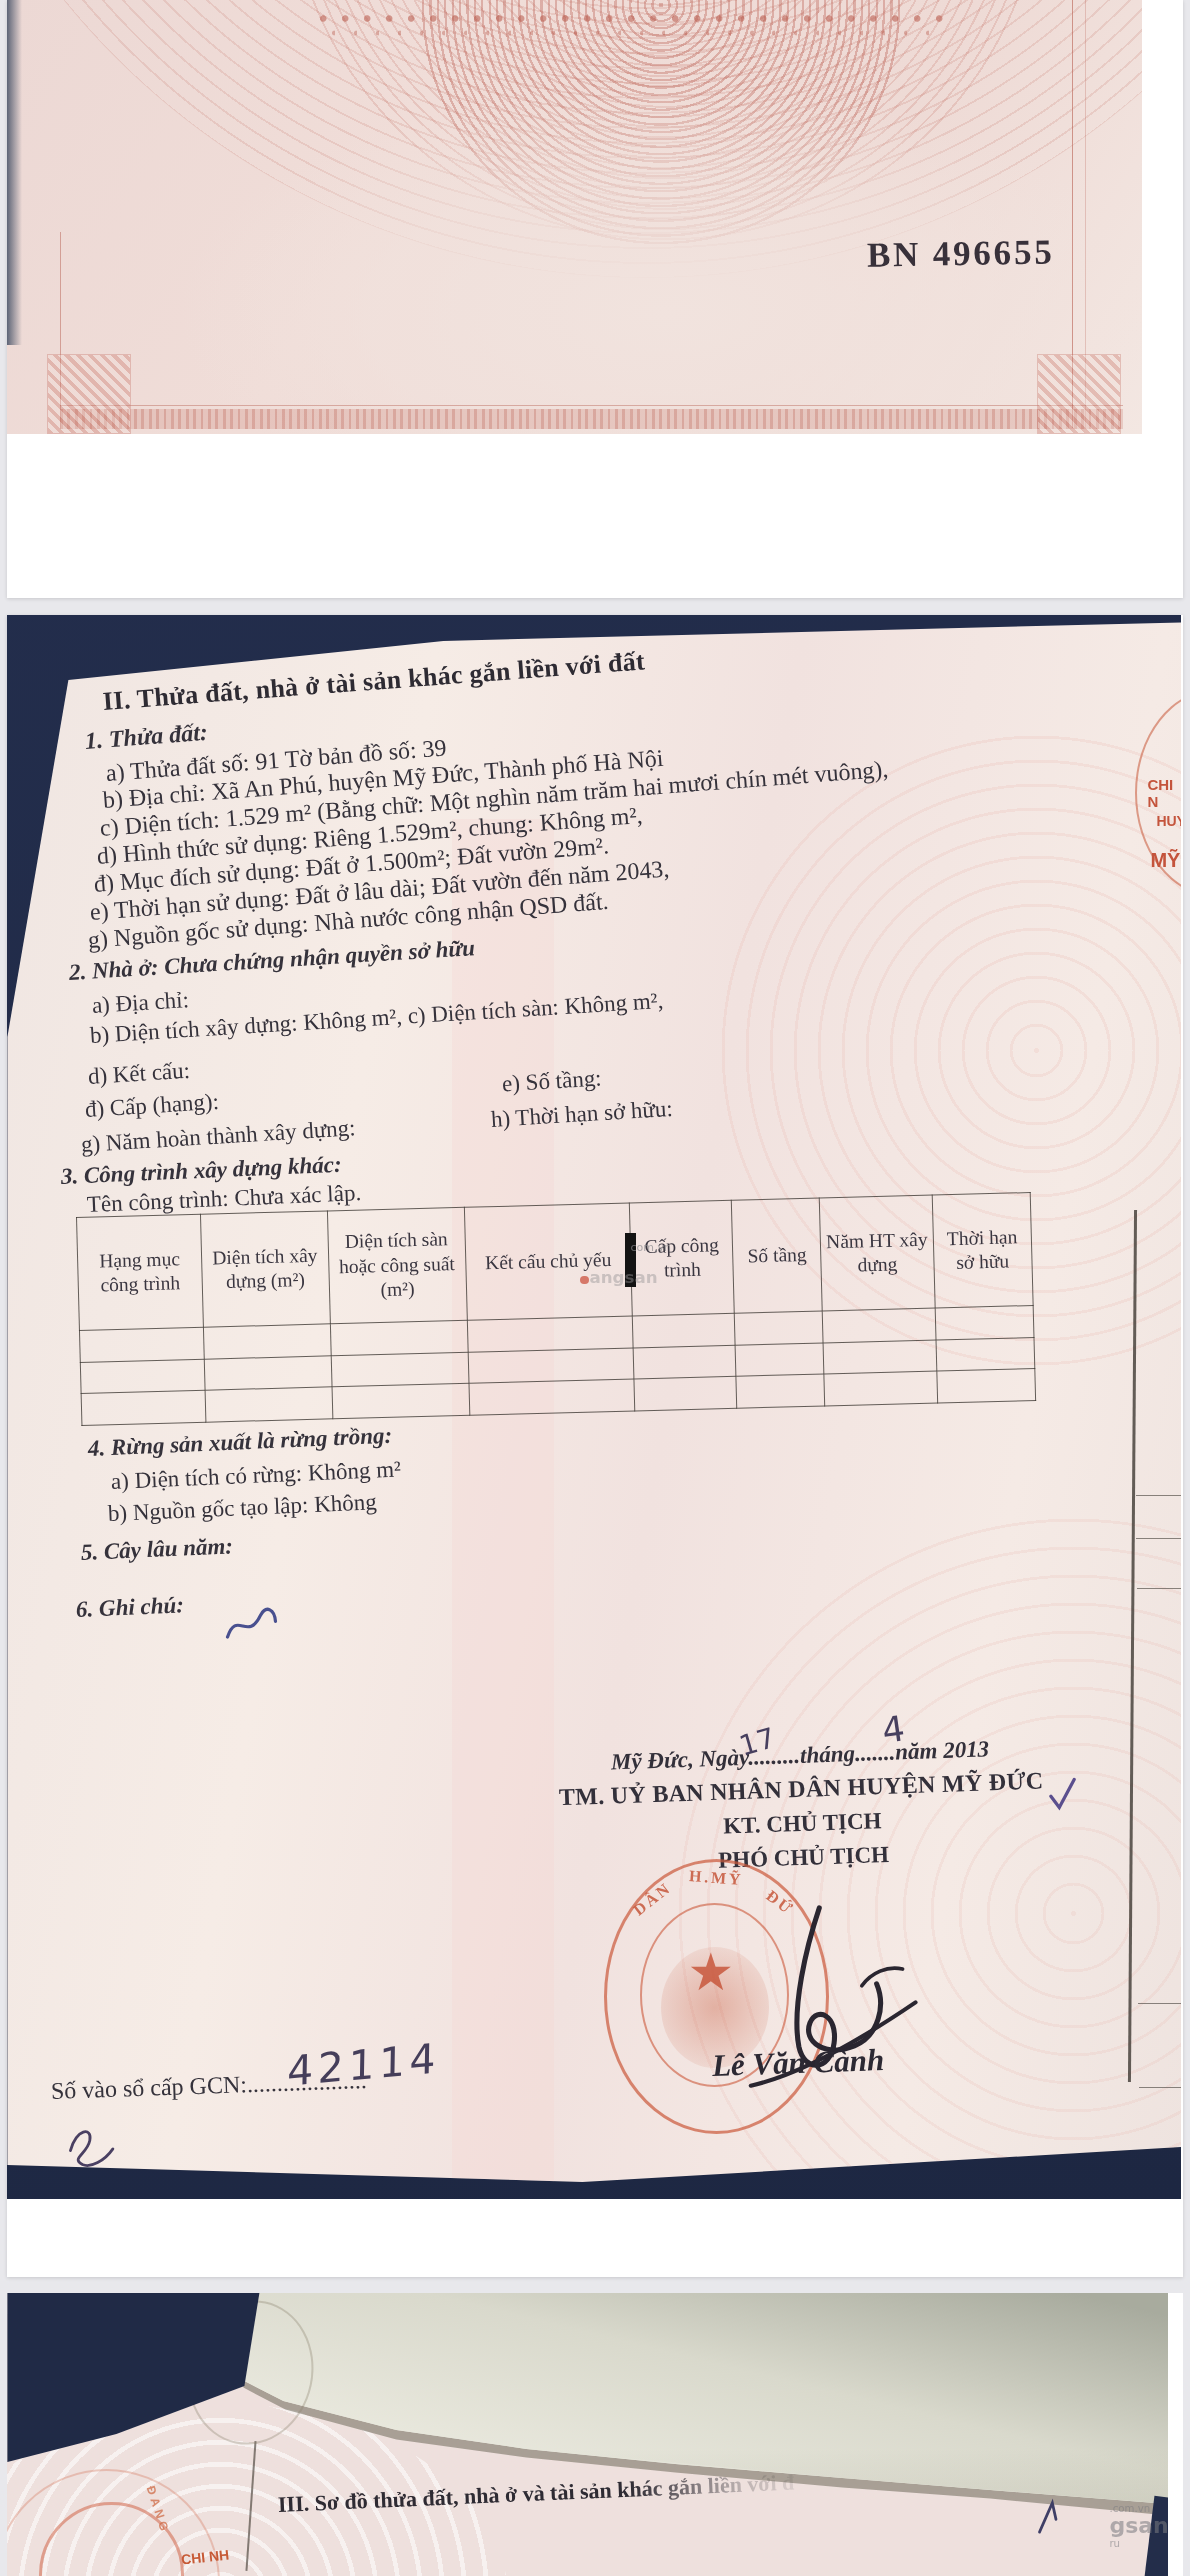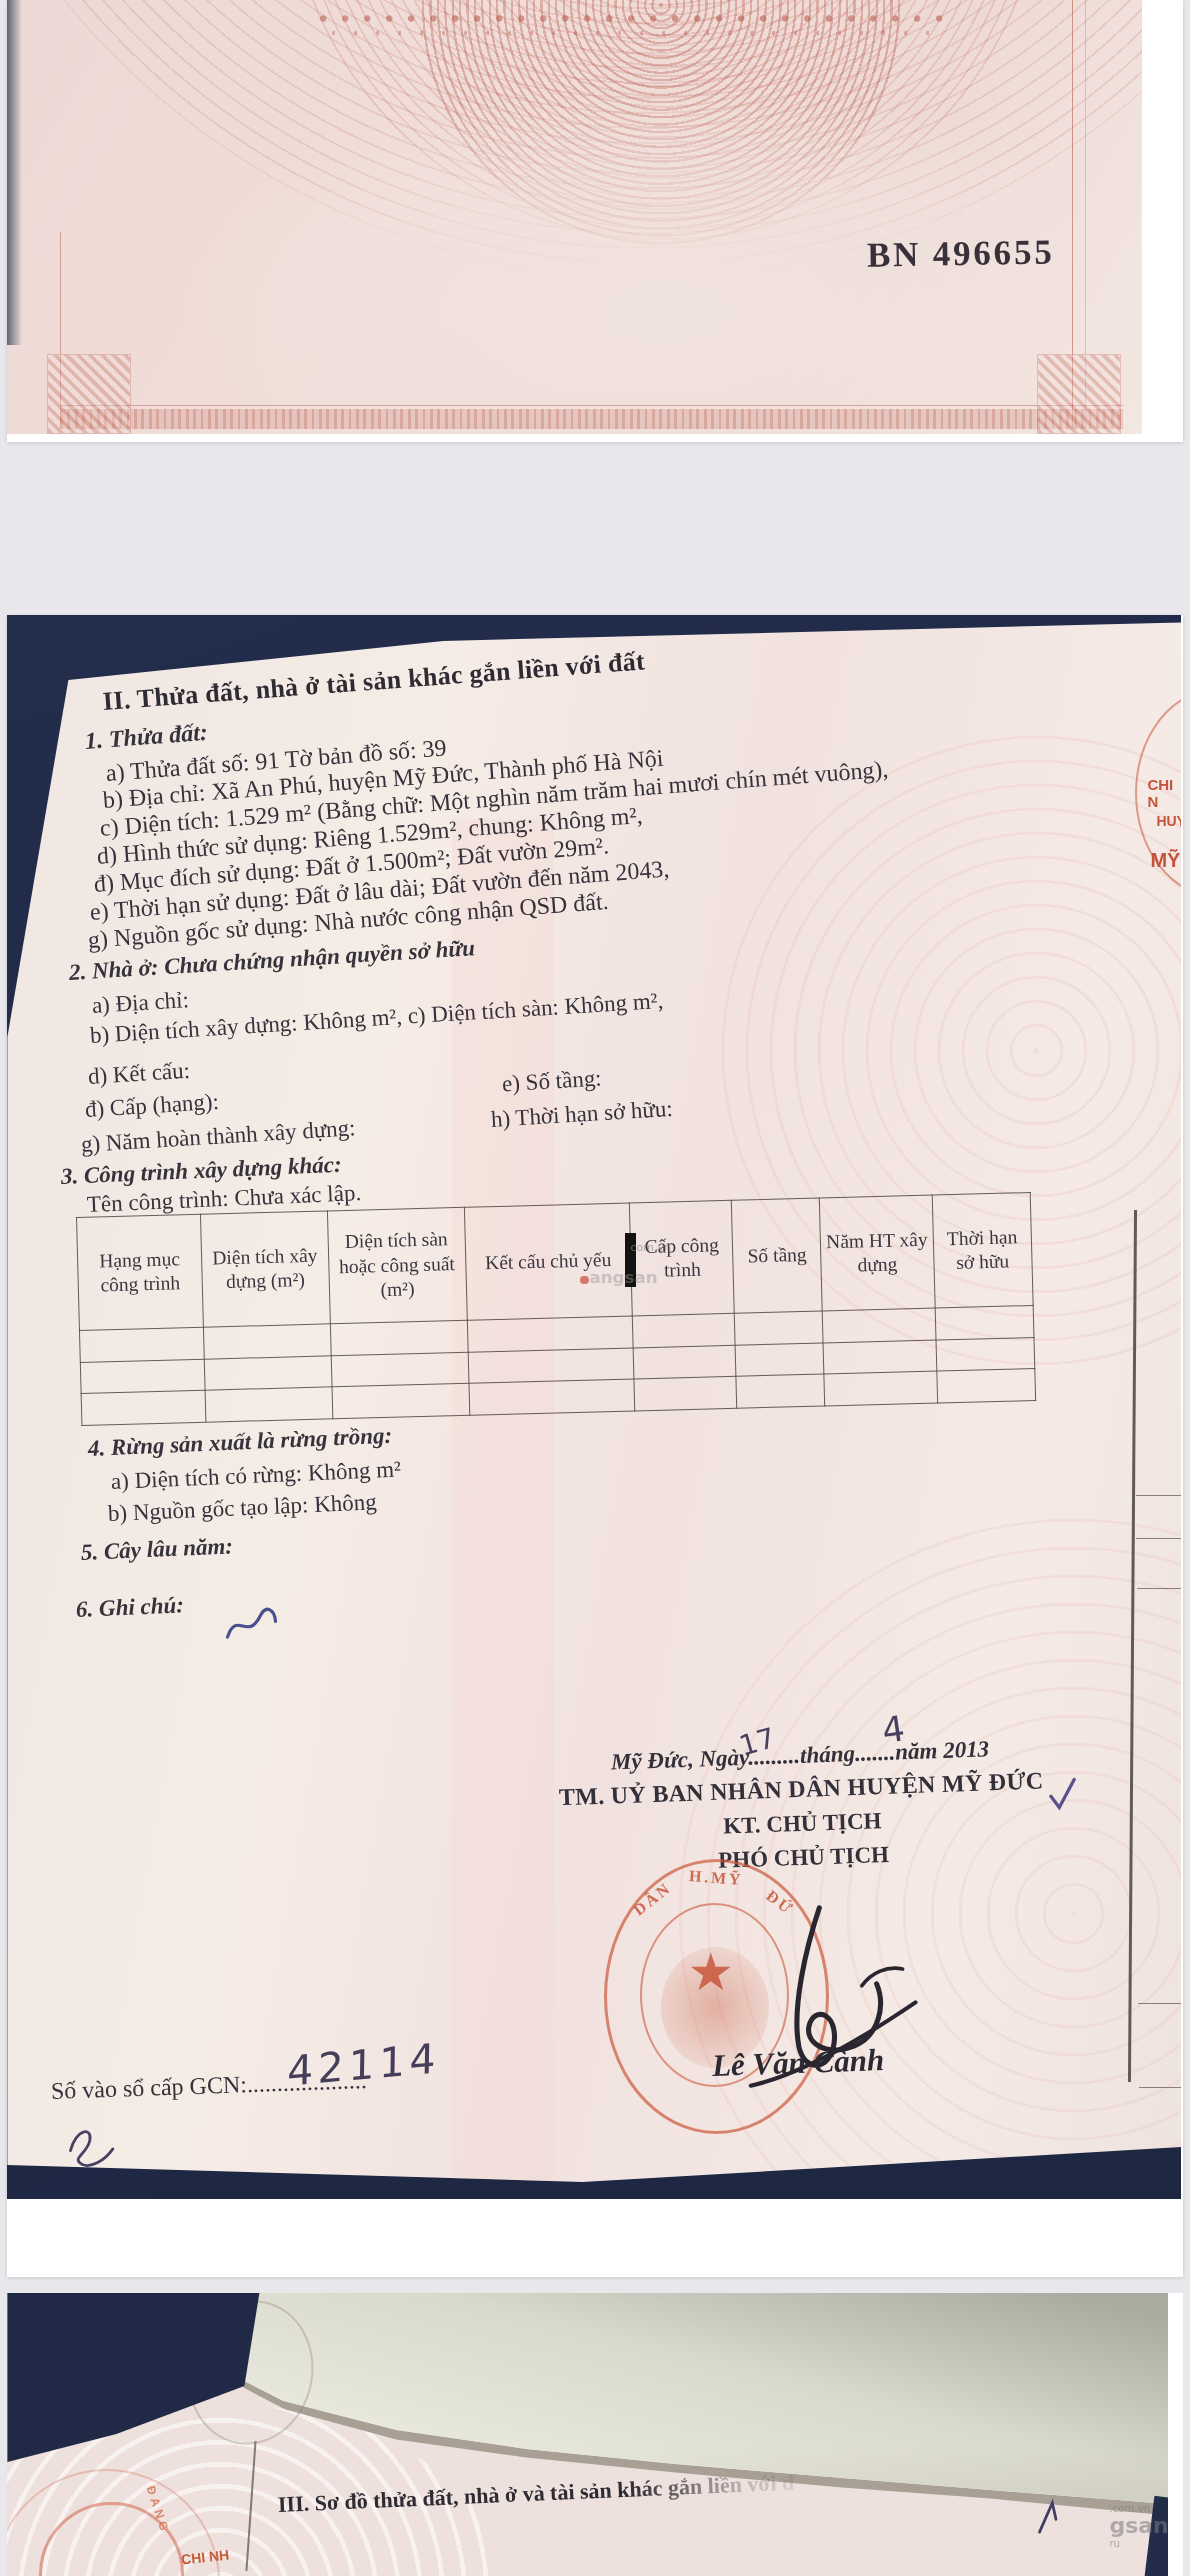--- a/index.html
+++ b/index.html
@@ -119,21 +119,21 @@
   .p3-dang{left:126px;top:210px;font-size:12px;font-weight:bold;color:rgba(207,107,69,.75);letter-spacing:3.7px;
      transform:rotate(72deg);font-family:"Liberation Sans",sans-serif;position:absolute;}
   .p3-edge-line{left:243px;top:148px;width:2.3px;height:130px;background:rgba(58,52,44,.6);transform:rotate(4deg);}
   .p3-wm{left:1102px;top:210px;width:121px;text-align:left;line-height:1.1;position:absolute;
      font-family:"DejaVu Sans",sans-serif;color:rgba(122,122,128,.55);}
   .p3-wm .a{font-size:10.2px;} .p3-wm .b{font-size:22px;font-weight:bold;} .p3-wm .c{font-size:10.2px;}
 </style>
 </head>
 <body>
 
-<div class="card" style="top:0;height:442px;">
+<div class="card" style="top:0;height:598px;">
   <div class="photo p1">
     <div class="abs ringset rings-big"></div>
     <div class="abs ringset rings-med"></div>
     <div class="abs ringset rings-core"></div>
     <div class="abs p1-topband"></div>
     <div class="abs p1-fade"></div>
     <div class="abs p1-left-edge"></div>
     <div class="abs p1-line-left"></div>
     <div class="abs p1-line-right1"></div>
     <div class="abs p1-line-right2"></div>

